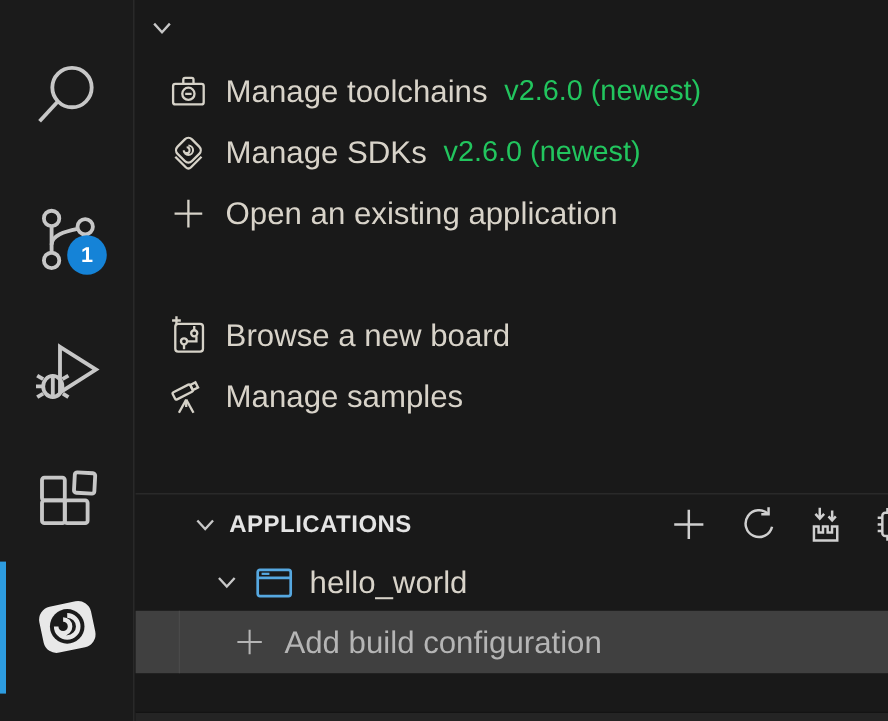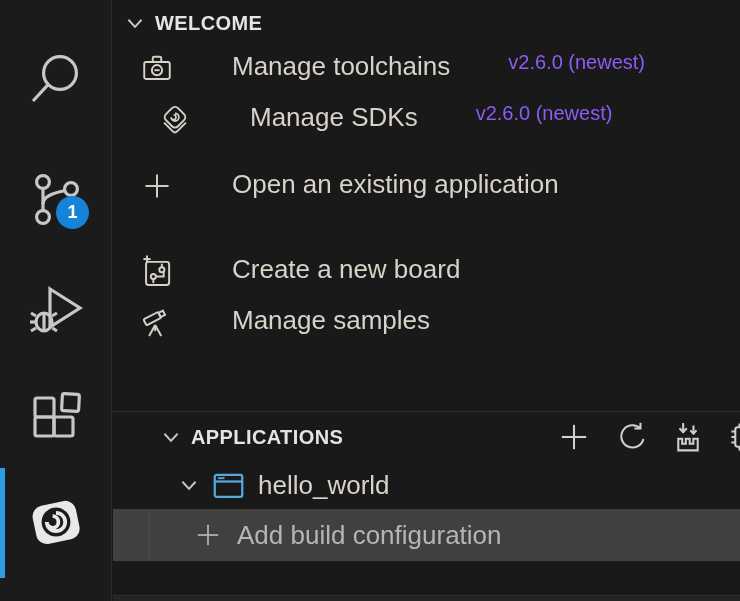--- a/index.html
+++ b/index.html
@@ -23,26 +23,26 @@
   .active-indicator{position:absolute;left:0;top:468px;width:5px;height:110px;}
   
   .sidebar{position:absolute;left:113px;top:0;width:627px;height:601px;background:#191919;}
   .section-header{
     position:absolute;left:0;width:100%;display:flex;align-items:center;
     color:#e4e4e4;font-weight:bold;font-size:20px;letter-spacing:.4px;box-sizing:border-box;
   }
   .section-header .chev{width:24px;height:24px;margin:0 8px 0 10px;flex:0 0 auto;}
   .chev svg,.tree-chev svg{stroke:#c7c7c7;fill:none;stroke-width:1.8;}
   .welcome-row{
-    position:absolute;left:0;width:100%;height:50px;display:flex;
-    color:#d8d3c9;font-size:26px;cursor:pointer;box-sizing:border-box;gap:44px;
+    position:absolute;left:0;width:100%;height:50px;display:flex;align-items:center;
+    color:#d8d3c9;font-size:26px;cursor:pointer;box-sizing:border-box;
   }
   .welcome-row .ric{width:34px;height:34px;margin-left:27px;margin-right:14px;flex:0 0 auto;}
   .ric svg{stroke:#d6d2c8;fill:none;stroke-width:1.6;width:34px;height:34px;}
-  .ver{color:#8b5cf6;font-size:20px;margin-left:14px;white-space:nowrap;}
+  .ver{color:#22c55e;font-size:24px;margin-left:14px;white-space:nowrap;}
   .divider{position:absolute;left:0;top:411px;width:100%;height:1px;background:#2e2e2e;}
   .hdr-actions{margin-left:auto;display:flex;align-items:center;padding-right:14px;}
   .hdr-actions .aic{width:34px;height:34px;margin-left:23px;cursor:pointer;}
   .aic svg{stroke:#cfcfcf;fill:none;stroke-width:1.7;width:34px;height:34px;}
   .tree-row{
     position:absolute;left:0;width:100%;display:flex;align-items:center;
     color:#d8d3c9;font-size:26px;cursor:pointer;box-sizing:border-box;
   }
   .tree-chev{width:24px;height:24px;margin-left:36px;margin-right:10px;flex:0 0 auto;}
   .app-icon{width:35px;height:35px;margin-right:12px;flex:0 0 auto;}
@@ -122,51 +122,50 @@
 </div>
 
 <div class="sidebar">
 
   <div class="section-header" style="top:5px;height:36px;">
     <span class="chev">
       <svg width="24" height="24" viewBox="0 0 22 22">
           <polyline points="5,8 11,14.5 17,8"></polyline>
         </svg>
     </span>
-    <span>WELCOME</span>
   </div>
 
   <div class="welcome-row" style="top:51px;">
     <span class="ric">
       <svg viewBox="0 0 28 28">
         <rect x="3.5" y="9" width="21" height="14" rx="1.5"></rect>
         <path d="M10.5 9 V6 a1.2 1.2 0 0 1 1.2-1.2 h4.6 a1.2 1.2 0 0 1 1.2 1.2 V9"></path>
         <circle cx="14" cy="15.8" r="4.2"></circle>
         <line x1="11.8" y1="15.8" x2="16.2" y2="15.8"></line>
       </svg>
     </span>
     <span>Manage toolchains</span>
     <span class="ver">v2.6.0 (newest)</span>
   </div>
 
-  <div class="welcome-row" style="top:102px;padding-left:18px;">
+  <div class="welcome-row" style="top:102px;">
     <span class="ric">
       <svg viewBox="0 0 28 28">
         <path d="M5 17 L12.2 24.2 q1.8 1.8 3.6 0 L23 17"></path>
         <g transform="rotate(45 14 12.5)">
           <rect x="7" y="5.5" width="14" height="14" rx="3.5" fill="#191919"></rect>
         </g>
         <path d="M14 9.3 a3.2 3.2 0 1 1 -3.2 3.2 a2 2 0 1 0 2 -2" stroke-width="1.4"></path>
       </svg>
     </span>
     <span>Manage SDKs</span>
     <span class="ver">v2.6.0 (newest)</span>
   </div>
 
-  <div class="welcome-row" style="top:169px;">
+  <div class="welcome-row" style="top:153px;">
     <span class="ric">
       <svg viewBox="0 0 28 28">
           <line x1="14" y1="4.5" x2="14" y2="23.5"></line>
           <line x1="4.5" y1="14" x2="23.5" y2="14"></line>
         </svg>
     </span>
     <span>Open an existing application</span>
   </div>
 
 
@@ -176,21 +175,21 @@
         <rect x="5" y="6.5" width="19" height="19" rx="2"></rect>
         <line x1="5.8" y1="1.2" x2="5.8" y2="7.2"></line>
         <line x1="2.8" y1="4.2" x2="8.8" y2="4.2"></line>
         <circle cx="18" cy="13" r="2.1"></circle>
         <circle cx="11" cy="18.5" r="2.1"></circle>
         <path d="M13.1 18.5 H19.5 V15"></path>
         <path d="M18 10.9 V8"></path>
         <path d="M11 20.6 V24"></path>
       </svg>
     </span>
-    <span>Create a new board</span>
+    <span>Browse a new board</span>
   </div>
 
   <div class="welcome-row" style="top:305px;">
     <span class="ric">
       <svg viewBox="0 0 28 28">
         <g transform="rotate(-27 12 10)">
           <rect x="3" y="7.5" width="13.5" height="5.5" rx="1"></rect>
           <rect x="16.5" y="8.3" width="4" height="4"></rect>
         </g>
         <line x1="12.5" y1="16.5" x2="7.5" y2="25.5"></line>

